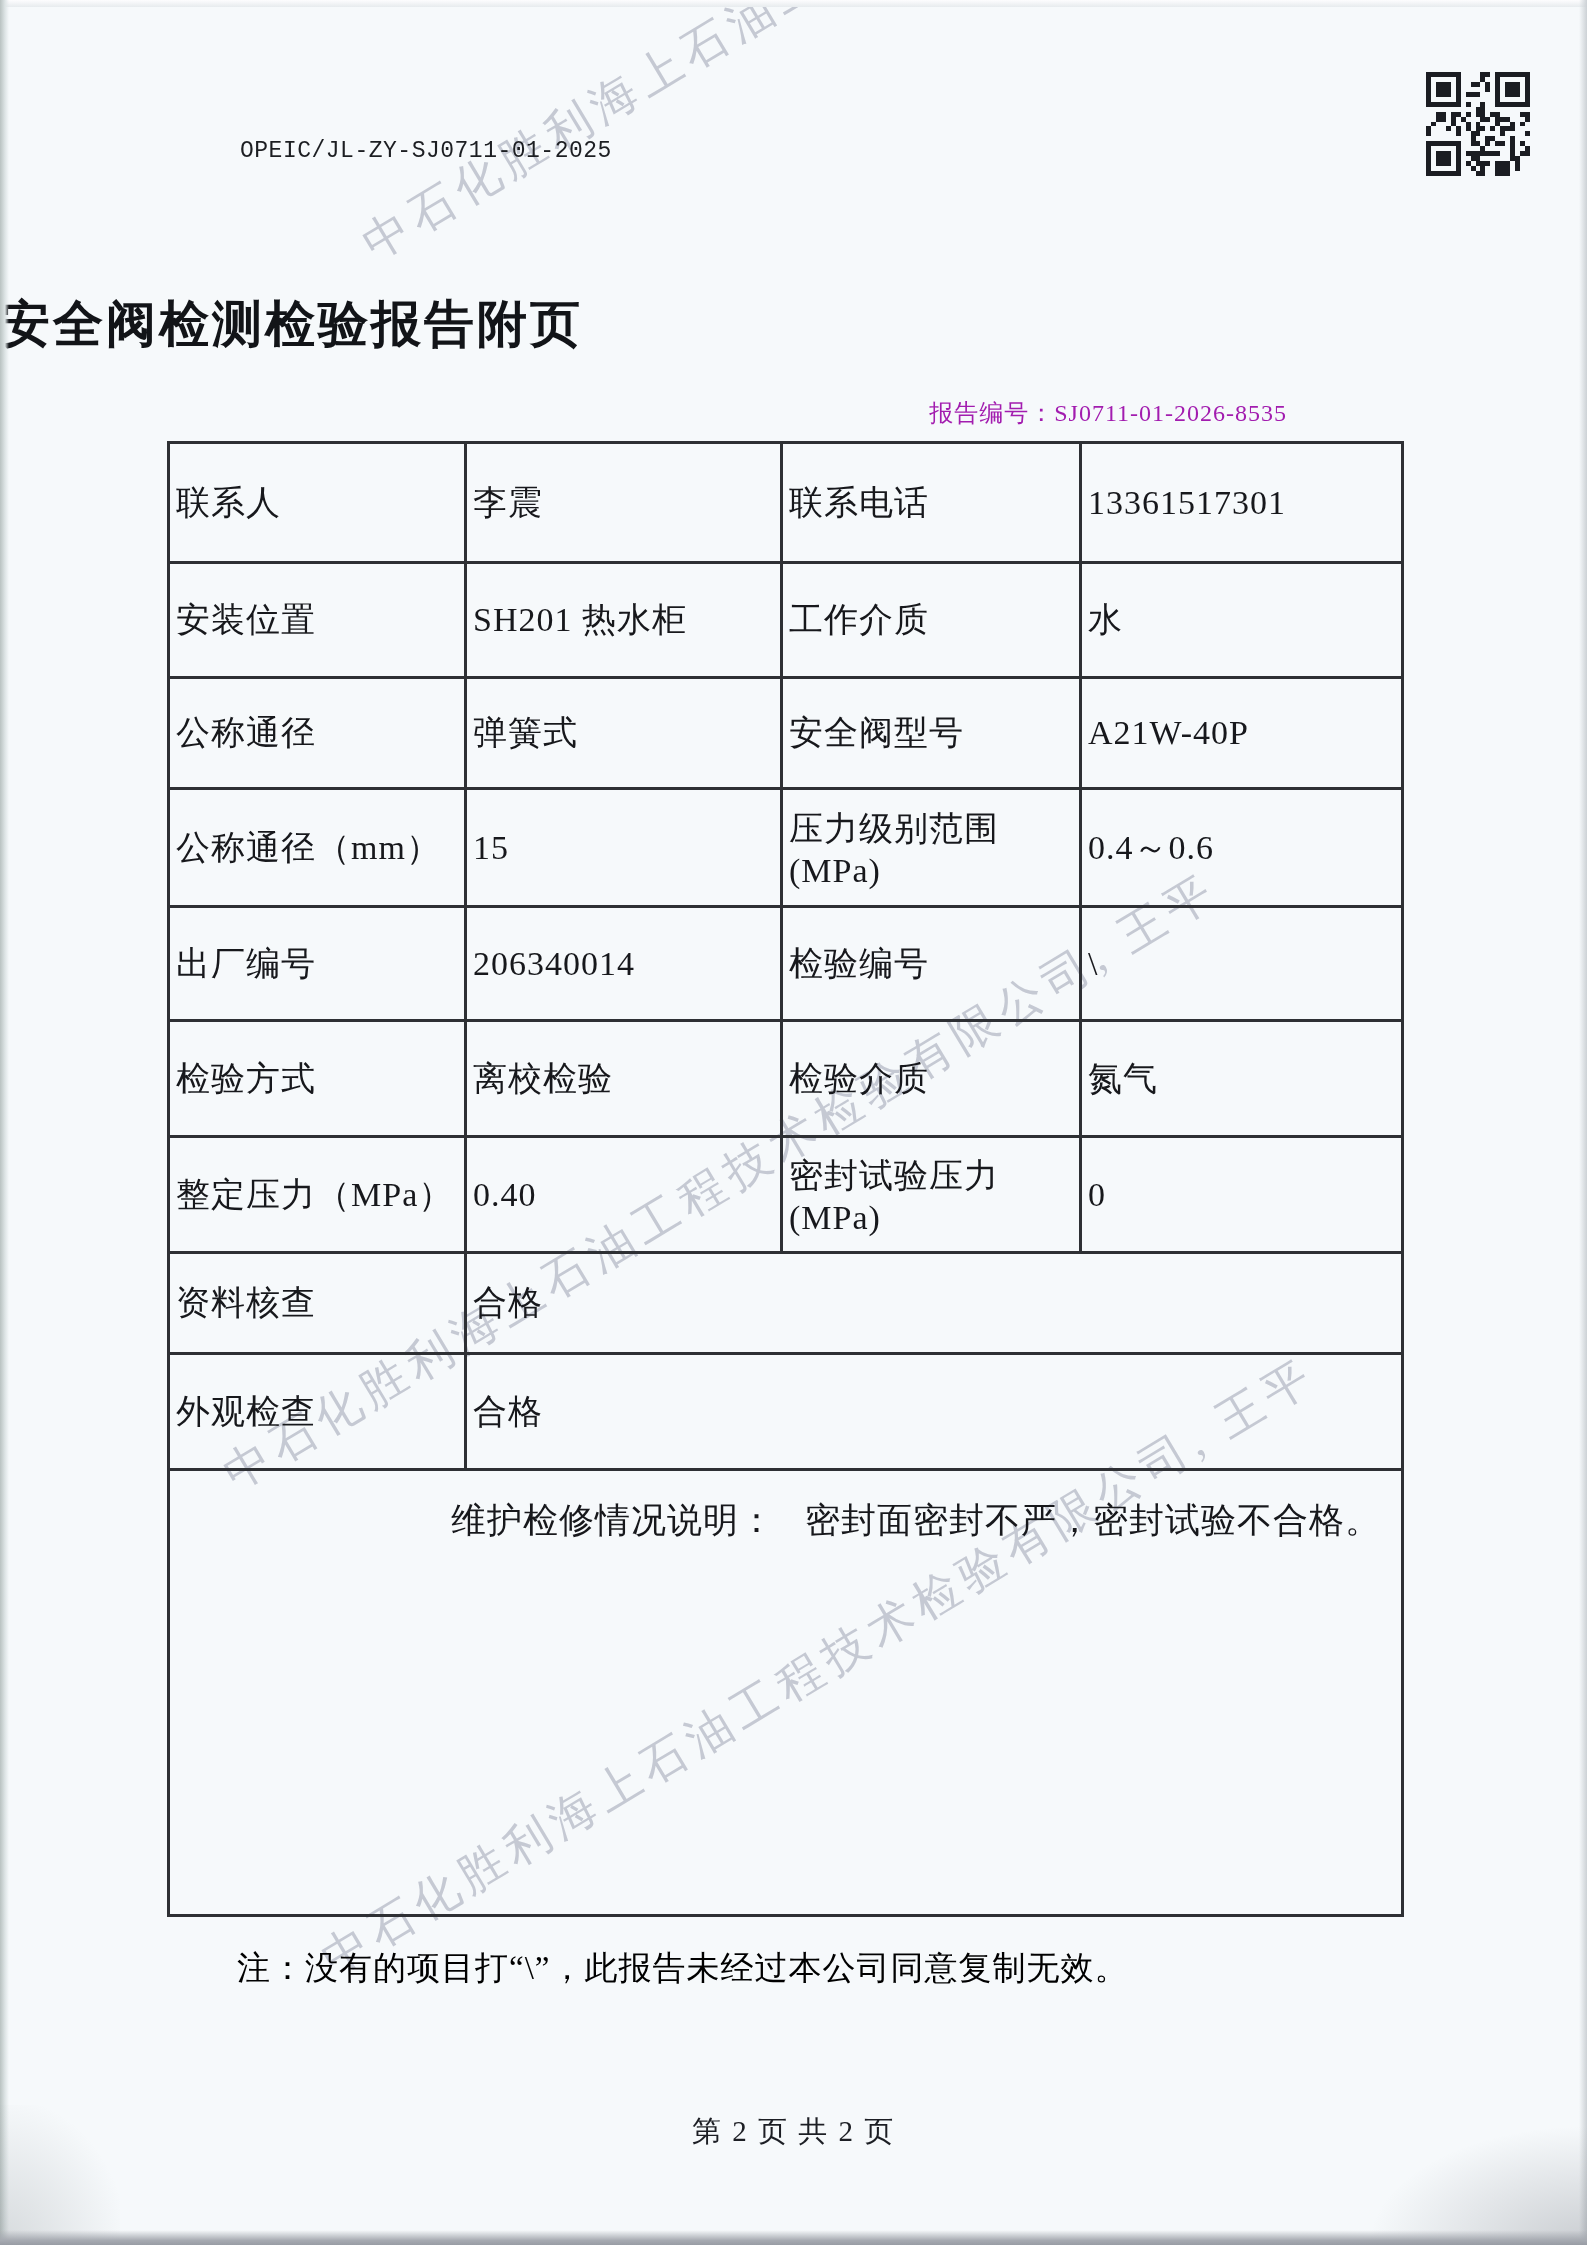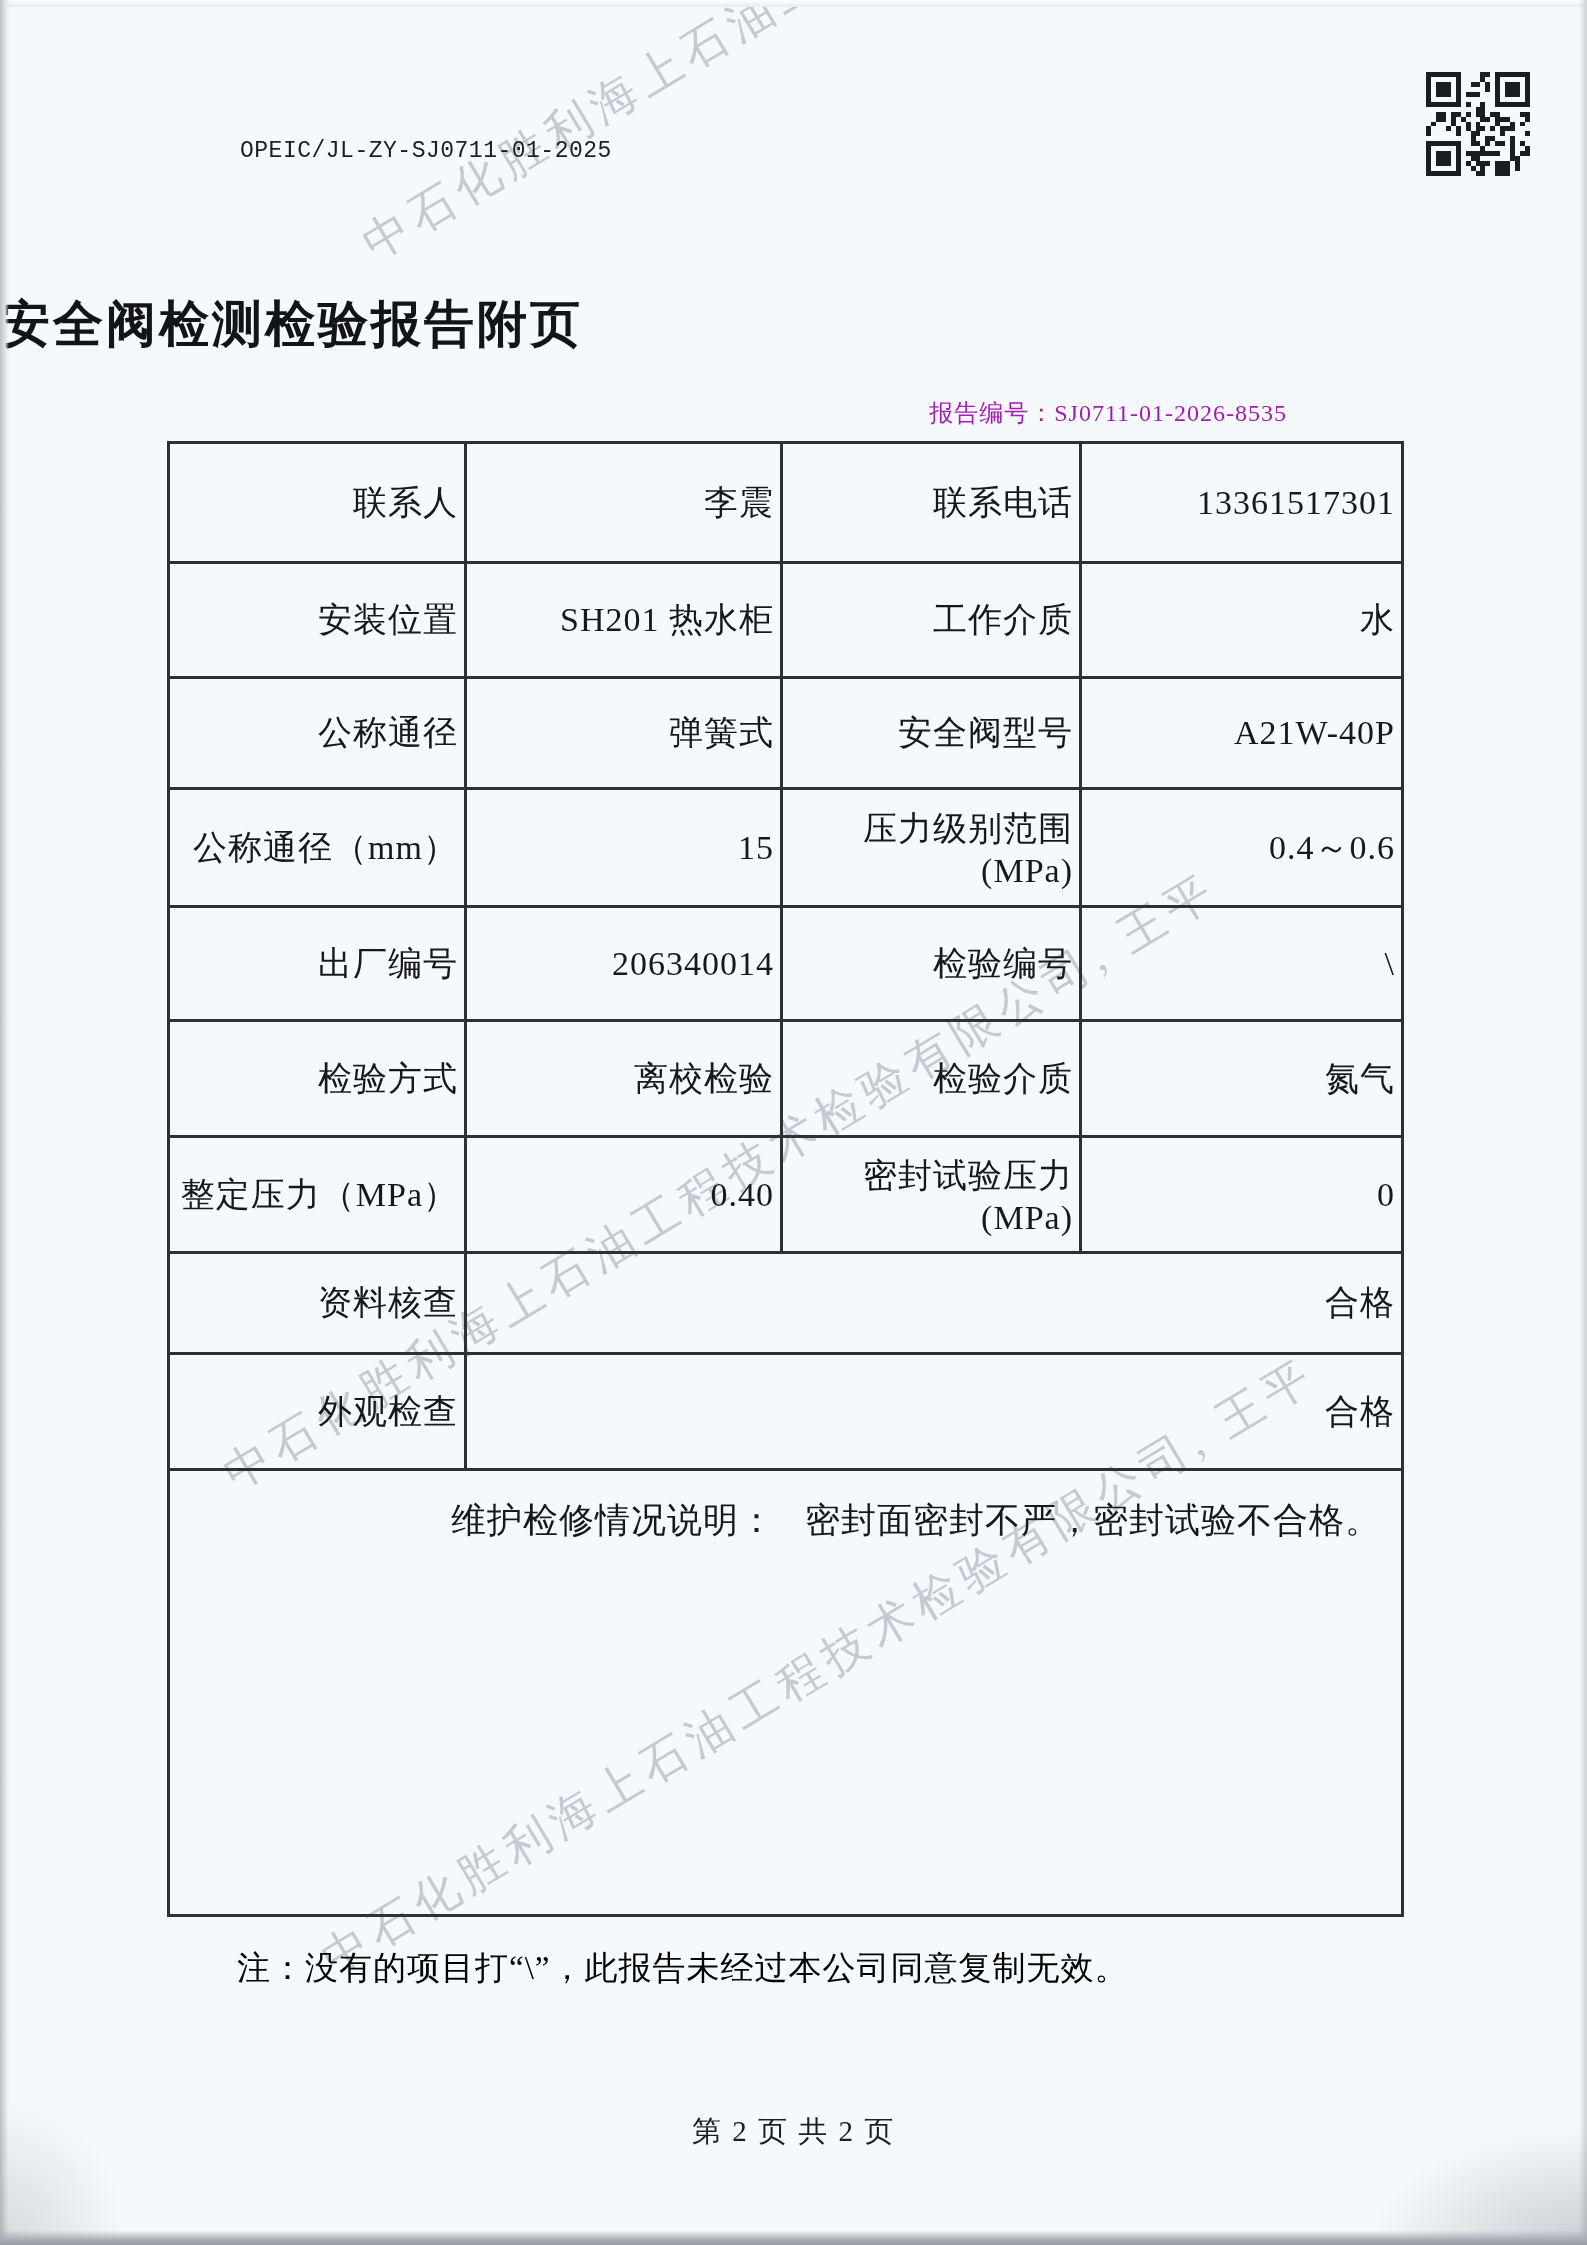--- a/index.html
+++ b/index.html
@@ -55,21 +55,21 @@
     font-size:24px;letter-spacing:1px;color:#a21caf;margin-left:32px;
   }
   .report-line .num{font-family:"Liberation Serif","DejaVu Serif",serif;}
 
   table.report{
     position:absolute;left:167px;top:441px;width:1234px;
     border-collapse:collapse;table-layout:fixed;
   }
   table.report td{
     border:3px solid #2e3034;
-    text-align:right;vertical-align:middle;
+    text-align:left;vertical-align:middle;
     font-size:34px;color:#17181c;letter-spacing:1px;
     padding:0 6px;overflow:hidden;
   }
   table.report td.remark-cell{
     text-align:right;vertical-align:top;padding:26px 20px 0 24px;font-size:35px;
   }
   .remark-label{display:inline-block;}
   .remark-value{display:inline-block;margin-left:30px;}
 
   .note-line{

